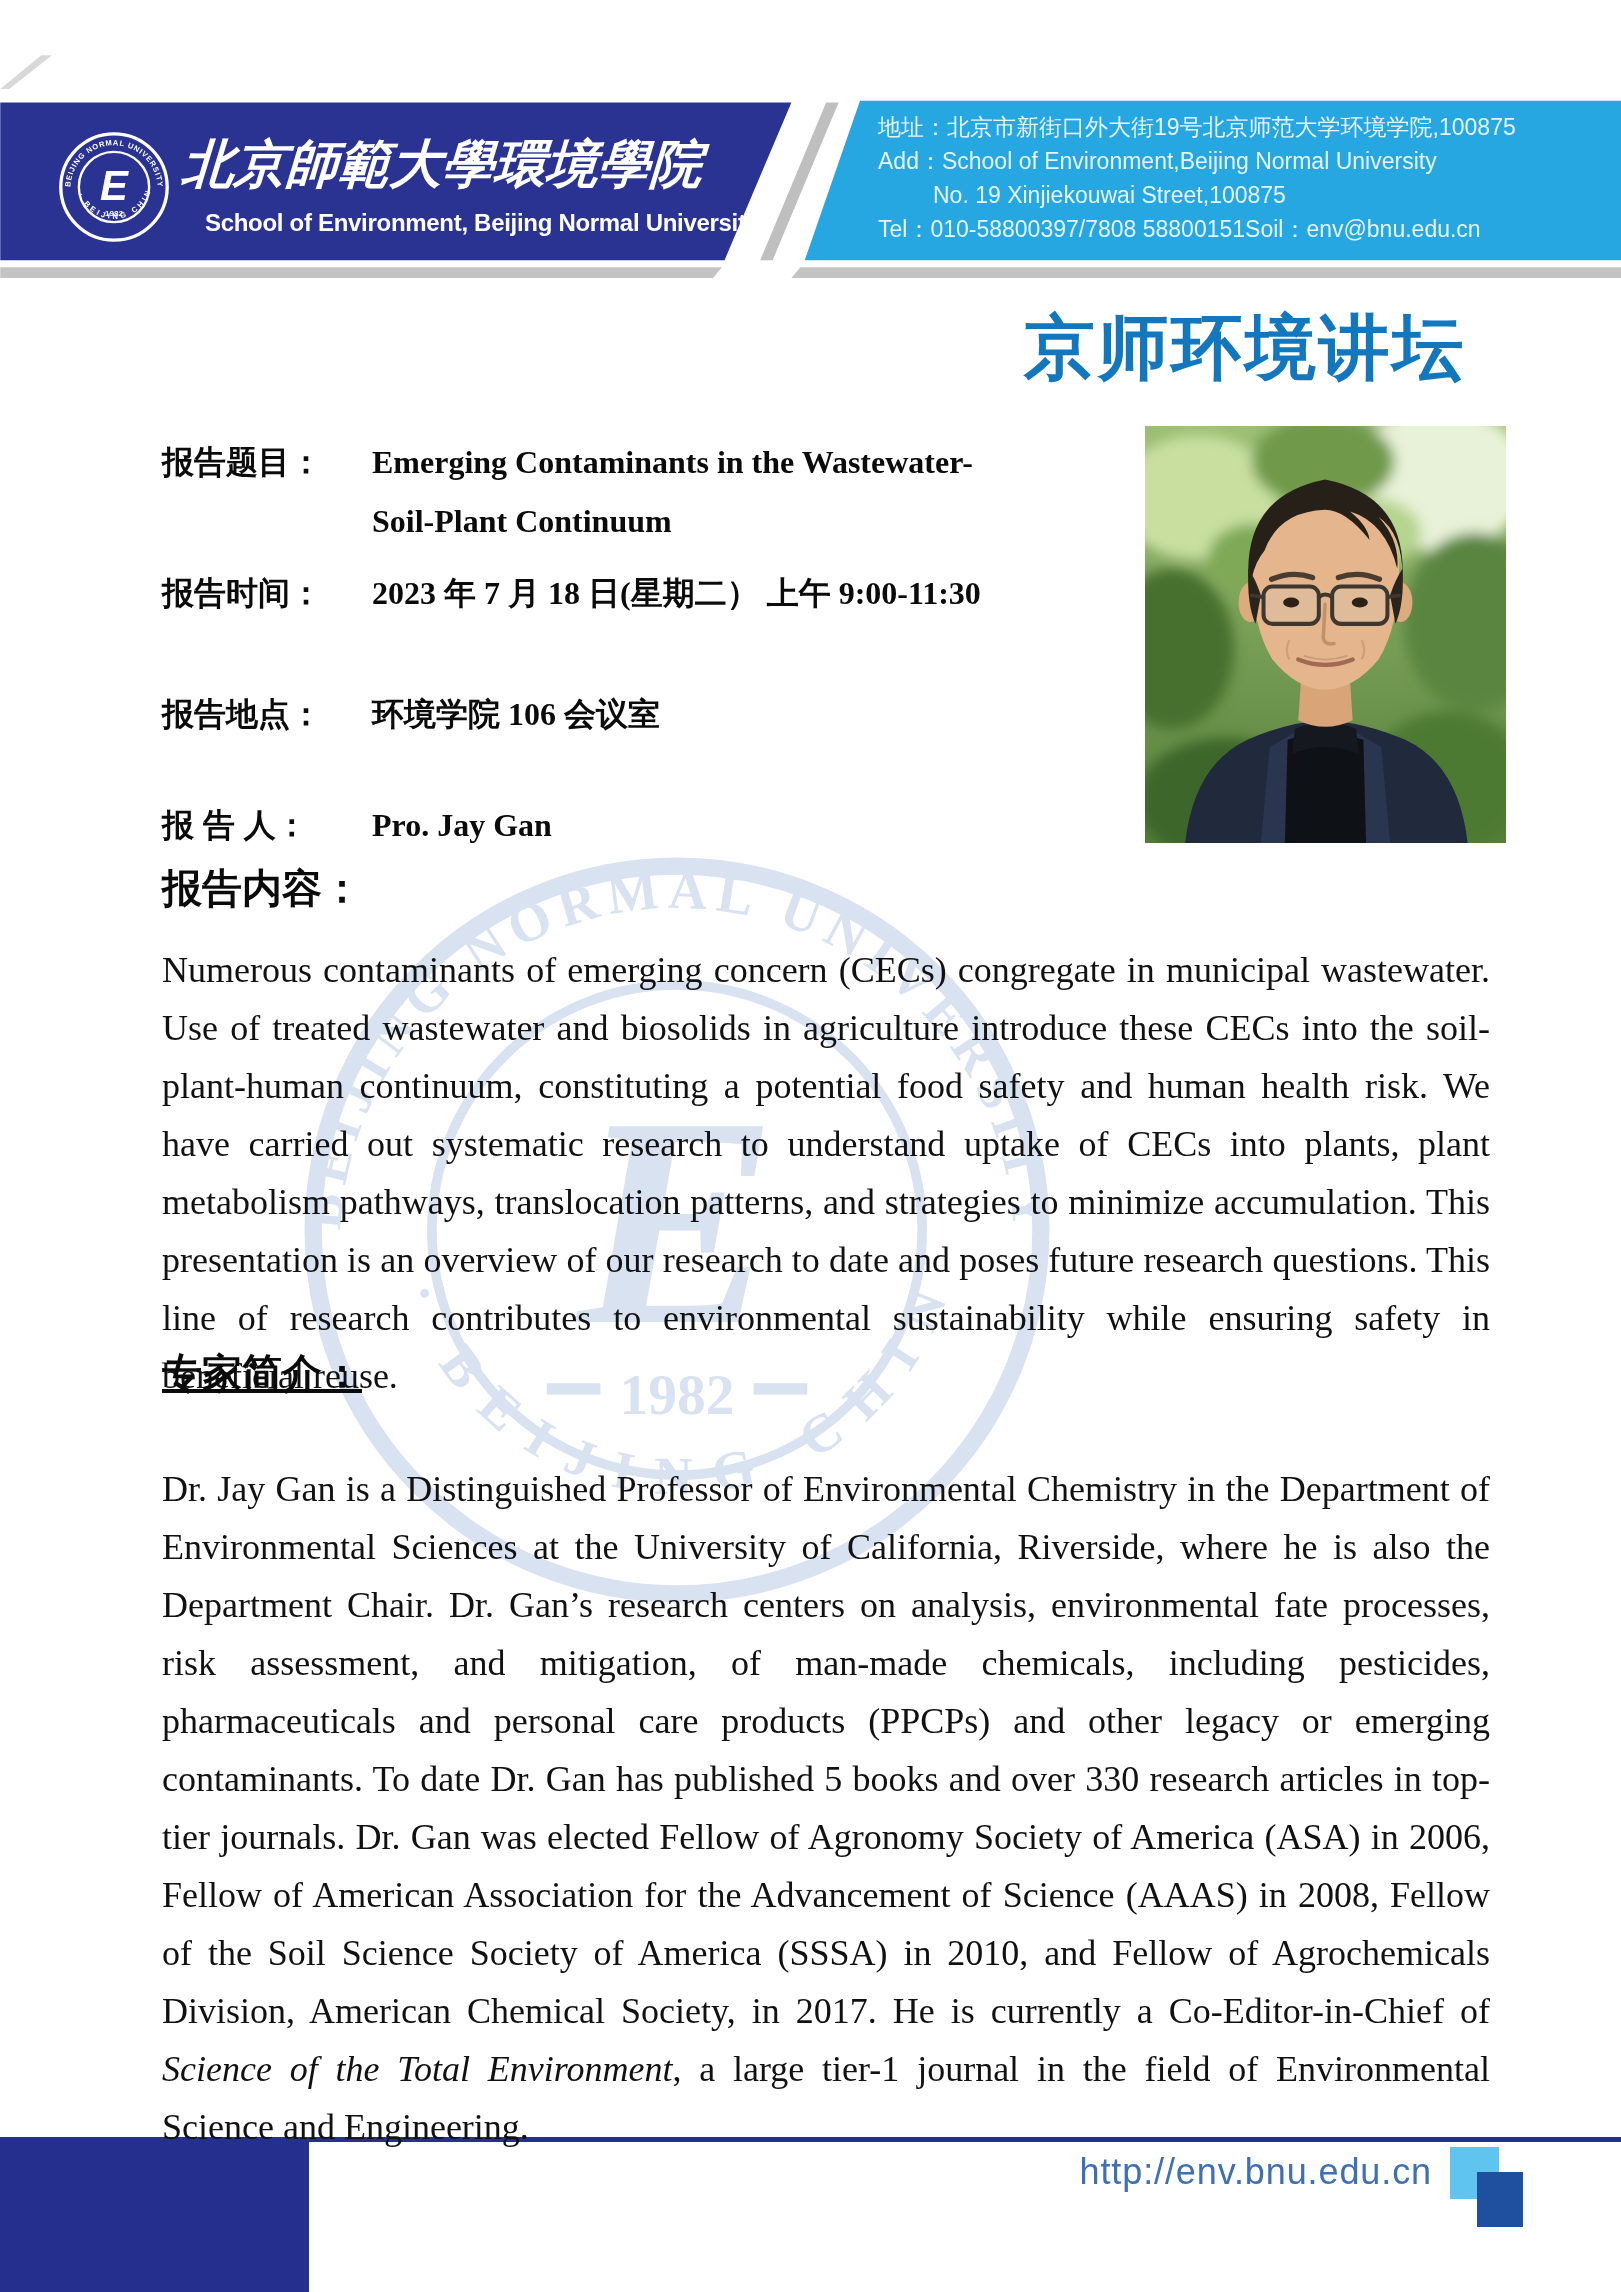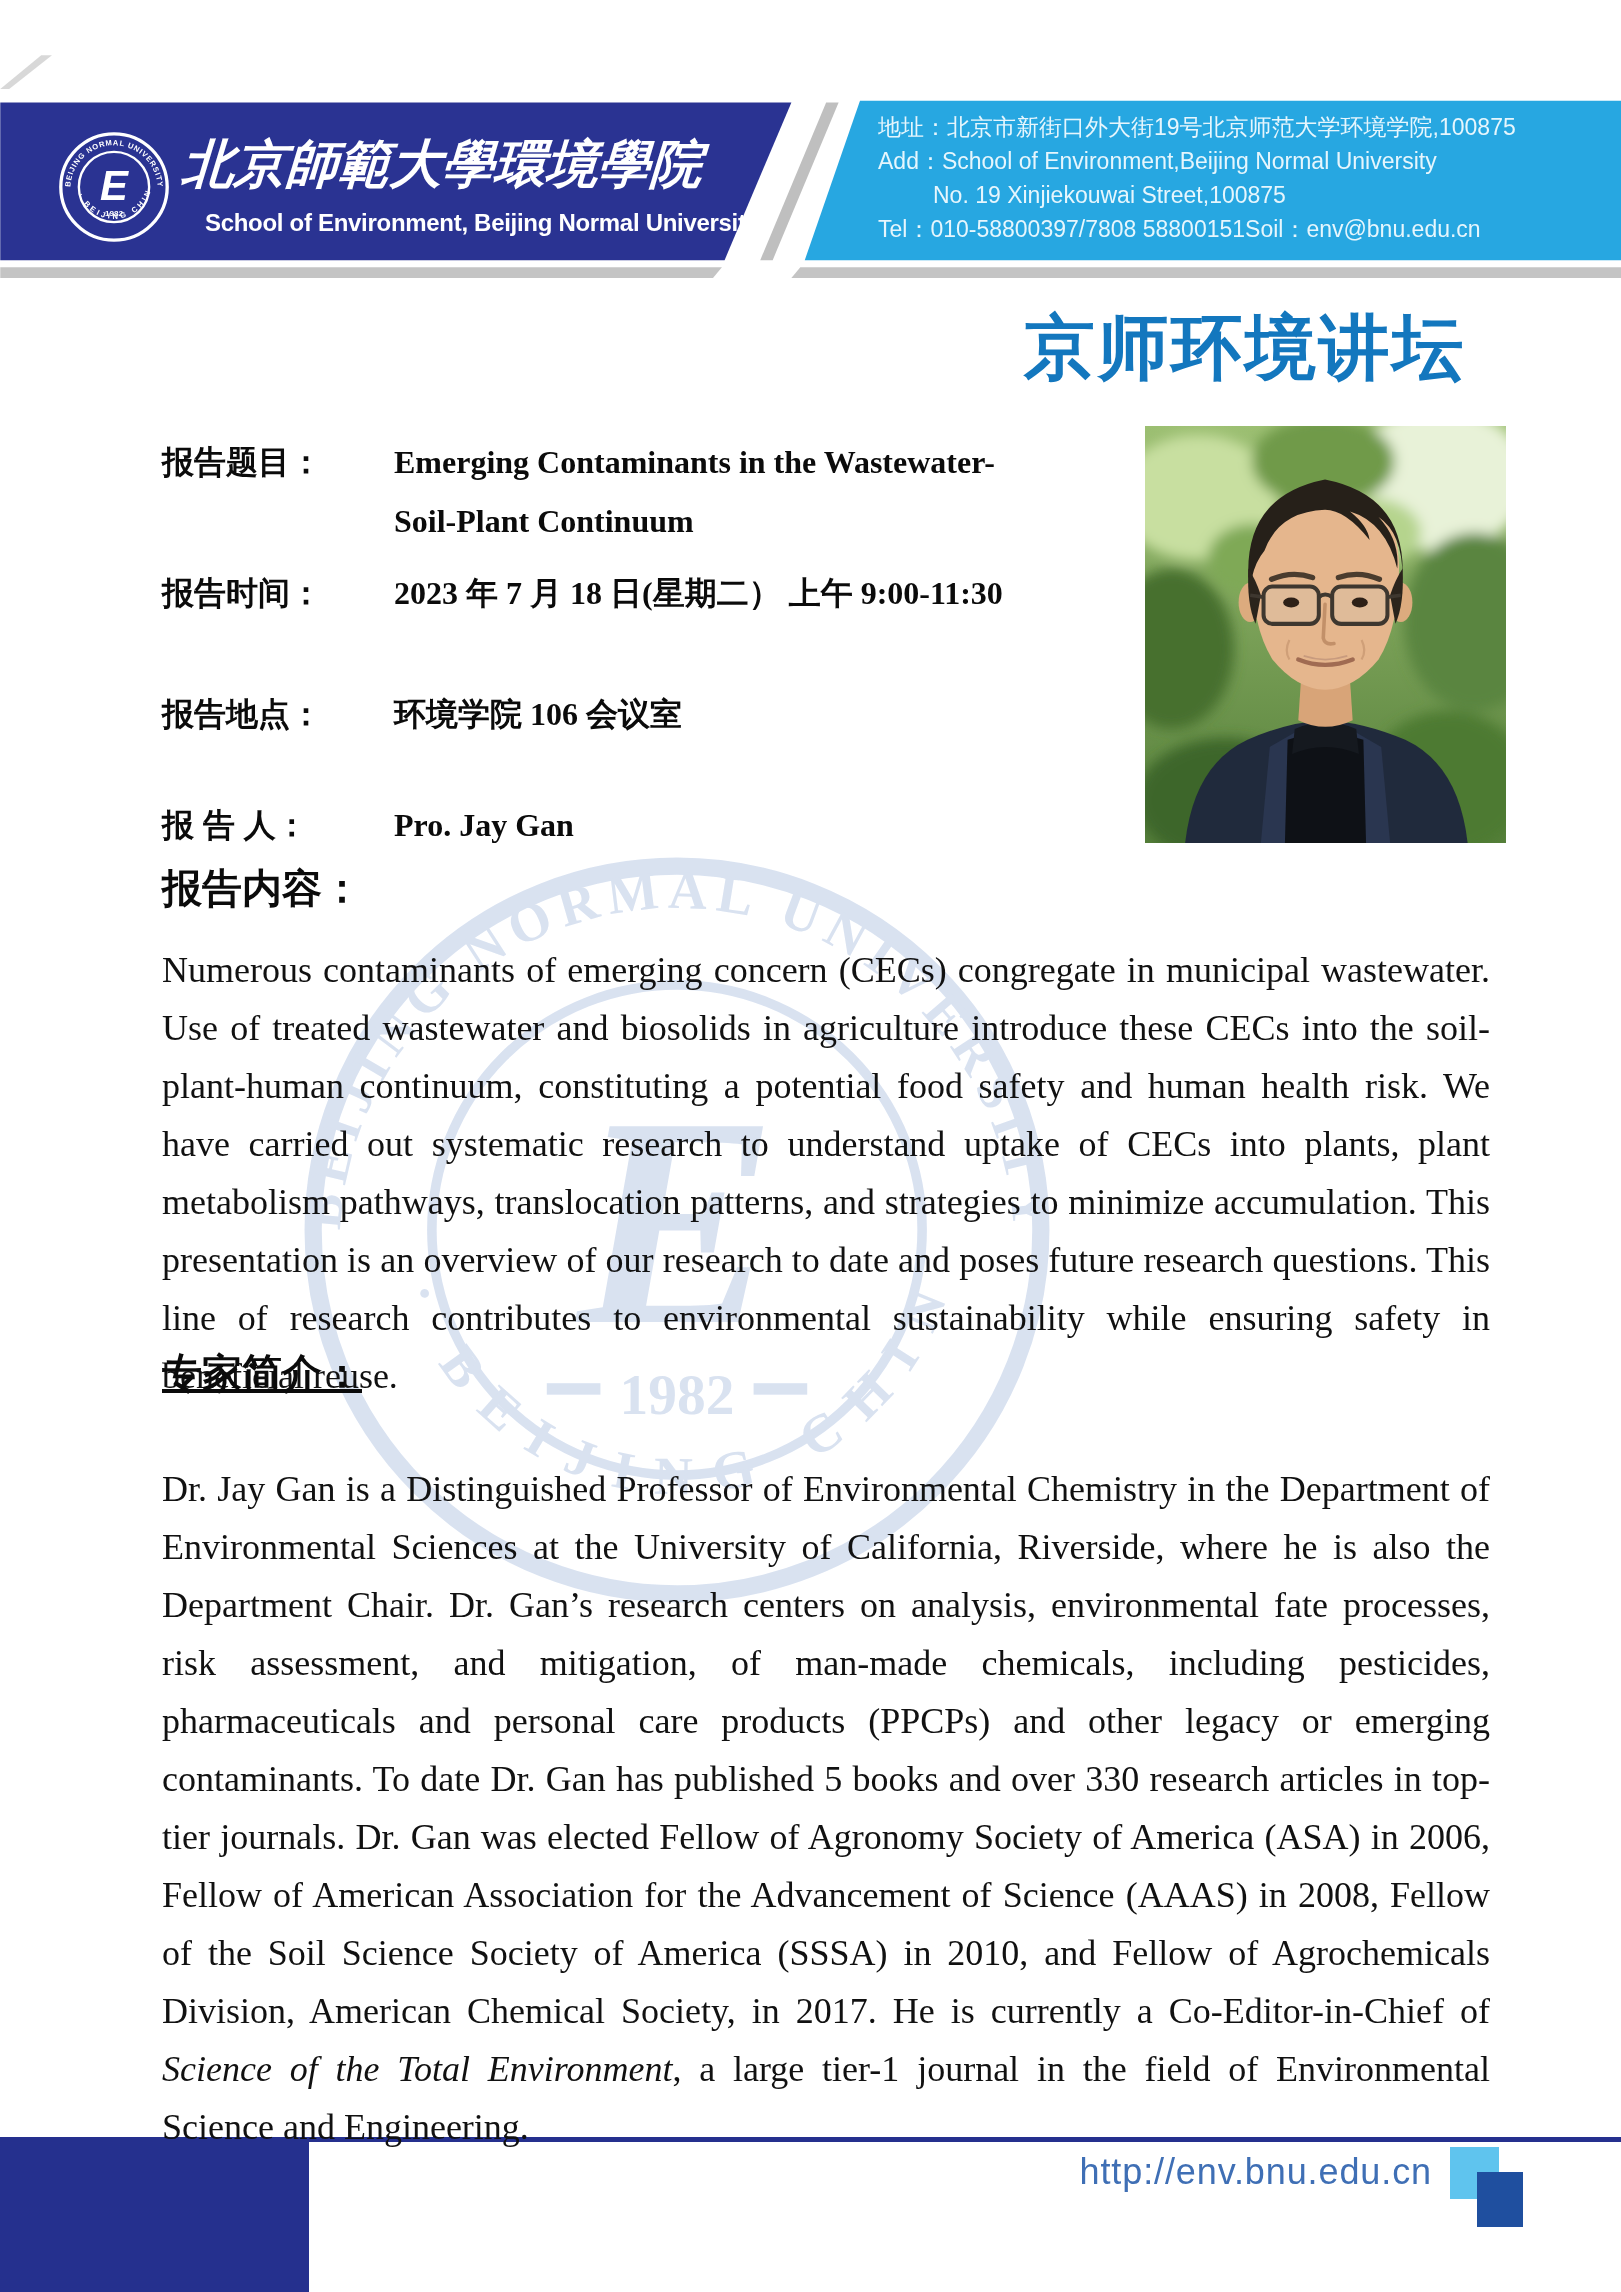--- a/index.html
+++ b/index.html
@@ -32,21 +32,21 @@
   .title{position:absolute;left:0;top:301px;width:1466px;margin:0;text-align:right;
     font-size:71px;font-weight:900;color:var(--title_blue,#1377BE);letter-spacing:2.7px;}
   
   .watermark{position:absolute;left:294px;top:847px;width:766px;height:766px;z-index:0;opacity:0.7;}
   .wm{fill:var(--watermark,#C9D6EB);font-family:"Liberation Serif",serif;}
   .wm-ring{fill:none;stroke:var(--watermark,#C9D6EB);}
   
   .info{position:absolute;left:162px;top:433px;width:983px;z-index:1;}
   .info-row{display:flex;font-weight:bold;font-size:32px;line-height:59px;color:#0b0b0b;}
   .info-label{width:210px;flex:none;font-family:"Liberation Sans","DejaVu Sans",sans-serif;}
-  .info-value{font-family:"Liberation Serif","DejaVu Serif",serif;white-space:nowrap;margin-left:22px;}
+  .info-value{font-family:"Liberation Serif","DejaVu Serif",serif;white-space:nowrap;}
   .info-value .vline{display:block;}
   .row-1{margin-bottom:12.5px;}
   .row-2{margin-bottom:62px;}
   .row-3{margin-bottom:52px;}
   
   .sec-heading{position:absolute;left:162px;margin:0;font-size:40px;font-weight:bold;color:#0b0b0b;
     font-family:"Liberation Sans","DejaVu Sans",sans-serif;z-index:1;text-align:right;}
   #content-heading{top:861px;}
   #bio-heading{top:1346px;text-decoration:underline;}
   .body-par{position:absolute;left:162px;width:1328px;margin:0;font-size:36px;line-height:58px;

